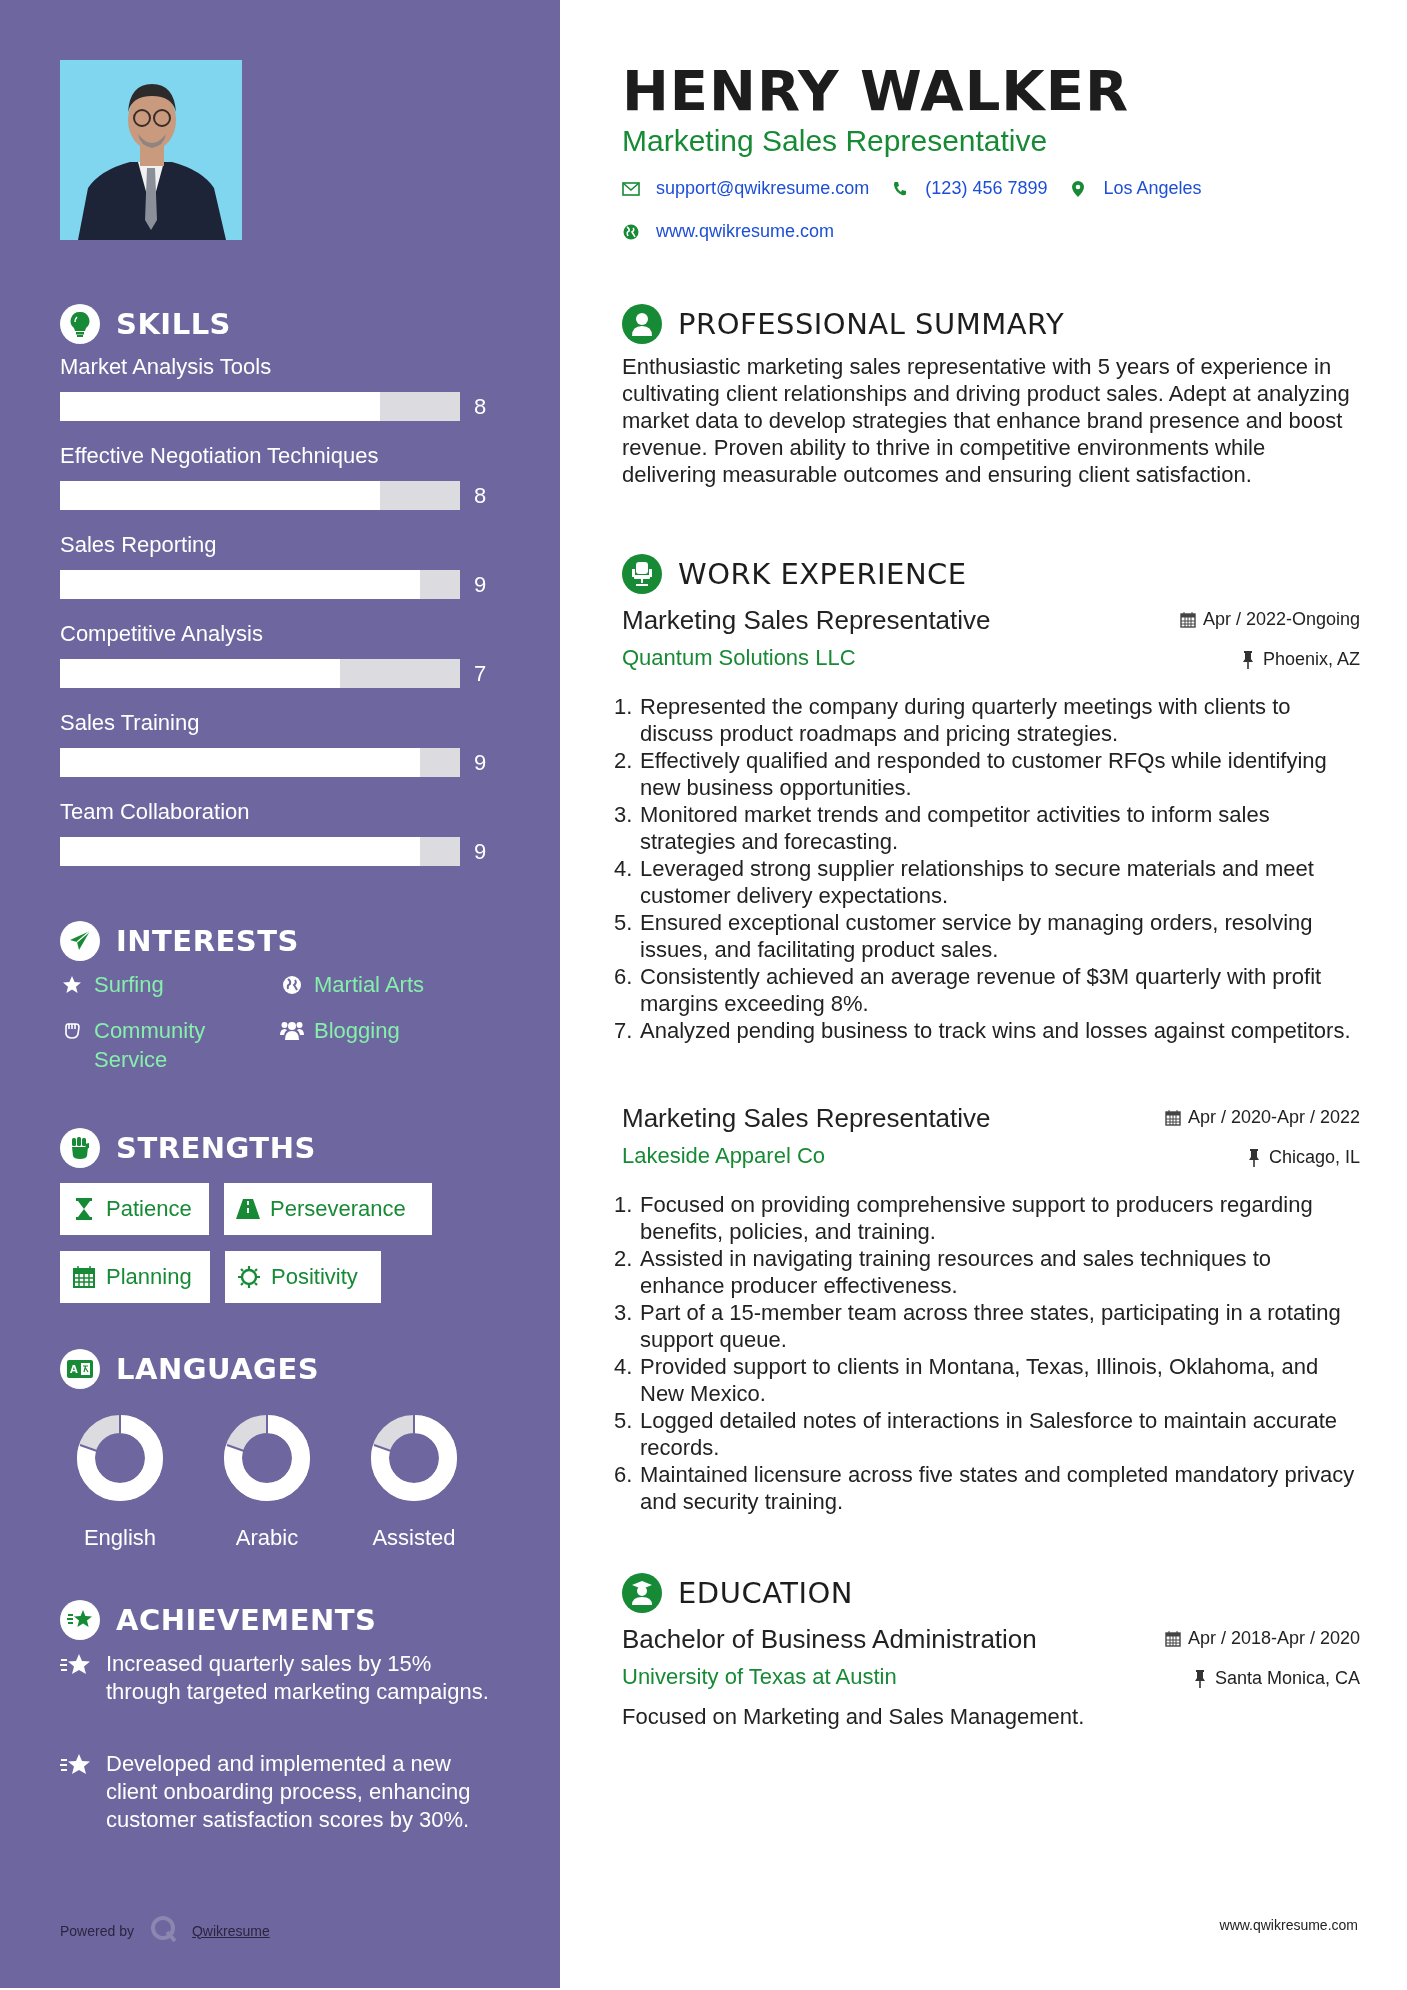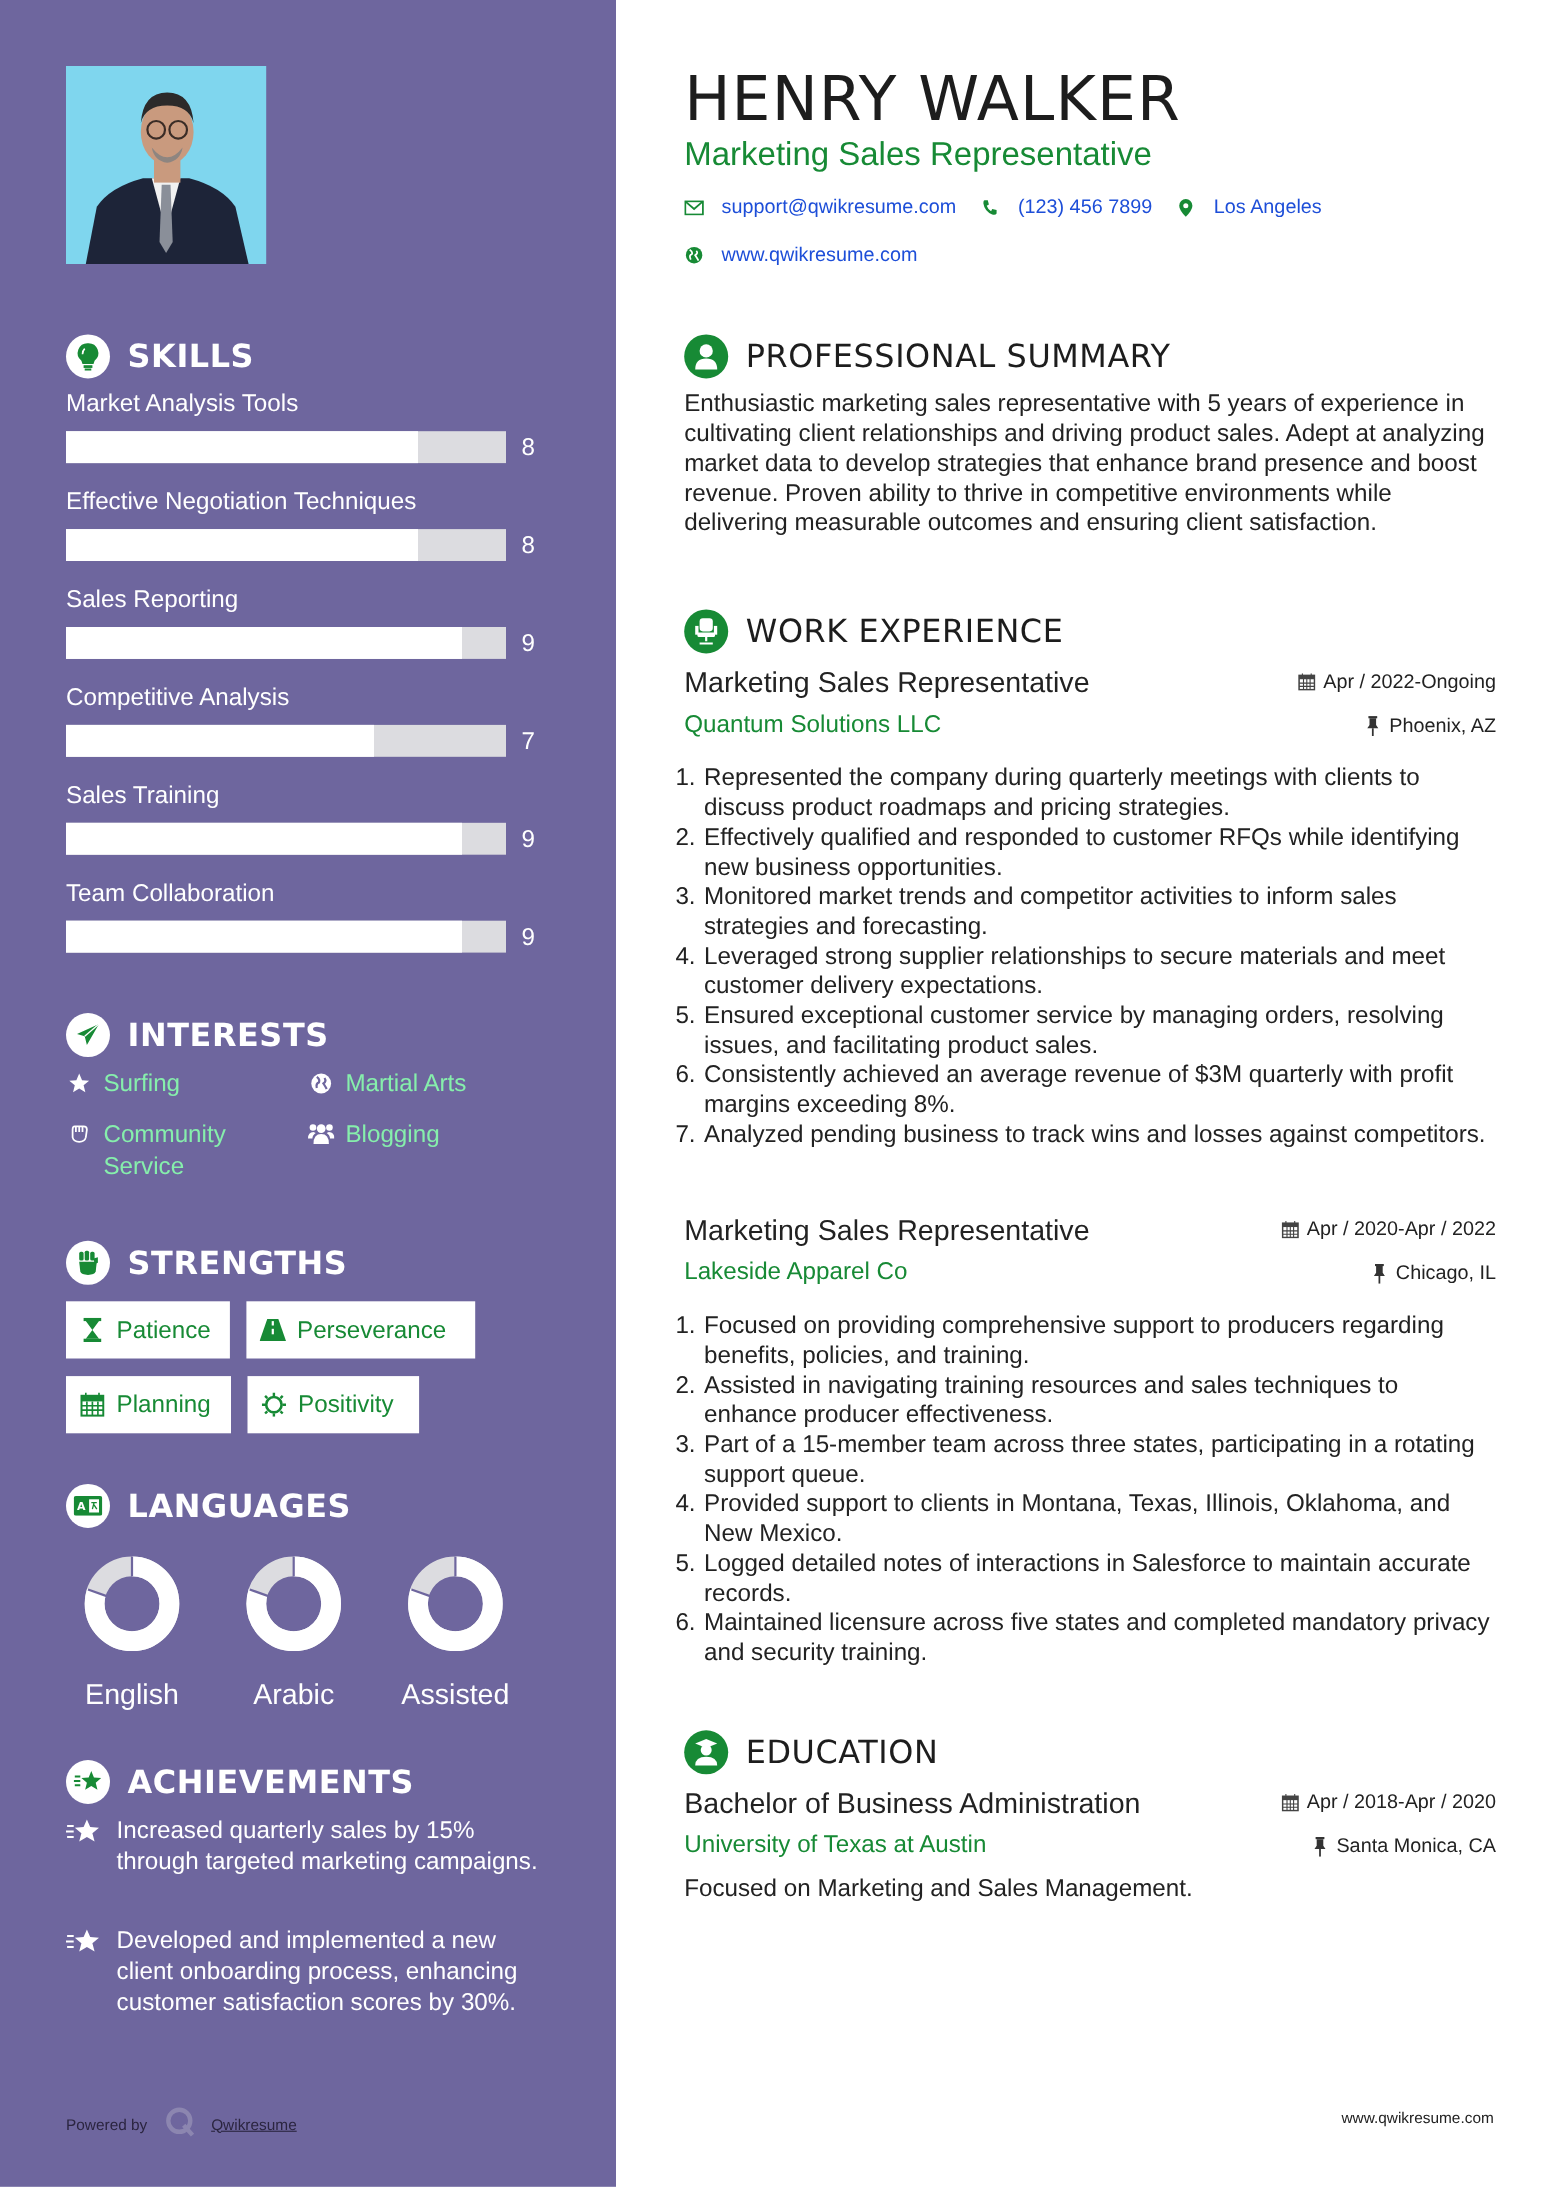--- a/index.html
+++ b/index.html
@@ -21,33 +21,33 @@
   .skill .val { position: absolute; left: 414px; top: 40px; height: 29px; line-height: 29px; font-size: 22px; color: #fff; }
 
   .interest { position: absolute; display: flex; align-items: flex-start; font-size: 22px; line-height: 29px; color: #86efac; }
   .interest .ico { width: 24px; height: 29px; display: flex; align-items: center; justify-content: center; margin-right: 10px; }
 
   .tag { position: absolute; height: 52px; background: #fff; display: flex; align-items: center; padding: 0 12px; font-size: 22px; color: #178a35; }
   .tag .ico { width: 24px; height: 24px; margin-right: 10px; display: flex; align-items: center; justify-content: center; }
 
   .lang { position: absolute; width: 110px; text-align: center; }
   .lang svg { display: block; margin: 0 auto; }
-  .lang .lname { margin-top: 22px; font-size: 26px; color: #fff; }
+  .lang .lname { margin-top: 22px; font-size: 22px; color: #fff; }
 
   .ach { position: absolute; left: 60px; width: 440px; display: flex; }
   .ach .ico { width: 34px; flex: none; margin-right: 12px; padding-top: 2px; }
   .ach .txt { font-size: 22px; line-height: 28px; color: #fff; }
 
   .powered { position: absolute; left: 60px; top: 1915px; display: flex; align-items: center; font-size: 14px; color: #2b2540; }
   .powered .q { margin: 0 14px 0 16px; }
   .powered .brand { text-decoration: underline; color: #2b2540; }
 
   
   .main { position: absolute; left: 622px; top: 0; width: 738px; }
-  .name { position: absolute; left: 0; top: 58px; font-family: "DejaVu Sans", sans-serif; font-weight: normal; font-size: 56px; color: #1d1d1d; letter-spacing: 1px; white-space: nowrap; }
+  .name { position: absolute; left: 0; top: 58px; font-family: "DejaVu Sans", sans-serif; font-weight: bold; font-size: 56px; color: #1d1d1d; letter-spacing: 1px; white-space: nowrap; }
   .role { position: absolute; left: 0; top: 124px; font-size: 30px; color: #178a35; white-space: nowrap; }
   .contacts { position: absolute; left: 0; top: 178px; display: flex; align-items: center; font-size: 18px; color: #1d4ed8; white-space: nowrap; }
   .contacts .ci { display: flex; align-items: center; margin-right: 22px; }
   .contacts .ico { width: 18px; height: 18px; margin-right: 16px; display: flex; align-items: center; justify-content: center; }
   .contacts2 { top: 221px; }
 
   .m-head { position: absolute; left: 0; display: flex; align-items: center; height: 44px; }
   .m-head .circ { width: 40px; height: 40px; border-radius: 50%; background: #178a35; display: flex; align-items: center; justify-content: center; margin-right: 16px; }
   .m-head .ttl { font-family: "DejaVu Sans", sans-serif; font-size: 29px; color: #1d1d1d; letter-spacing: 0.5px; }
 

